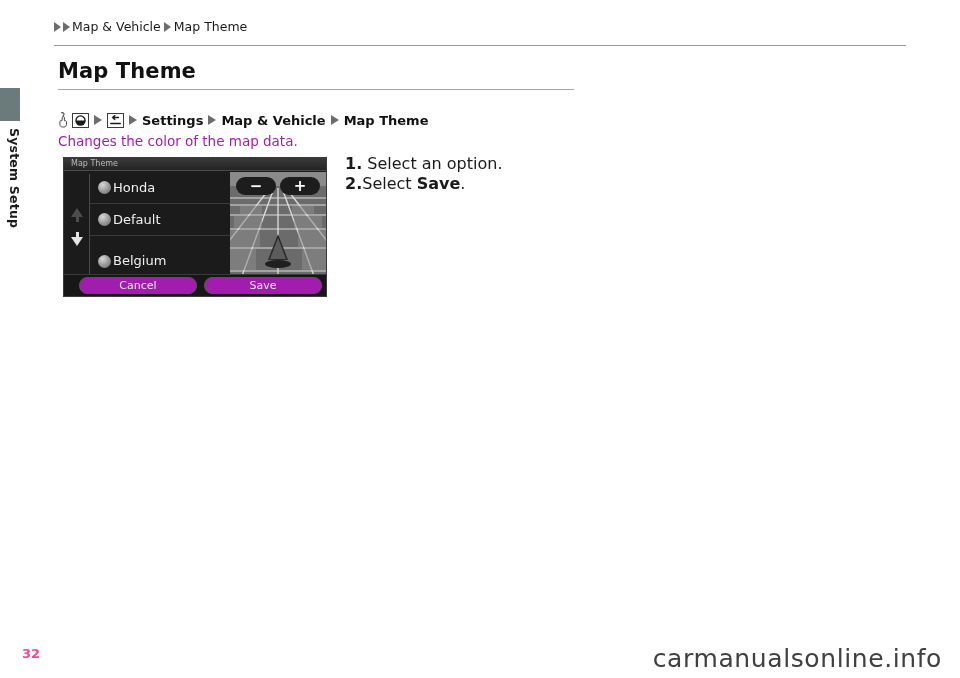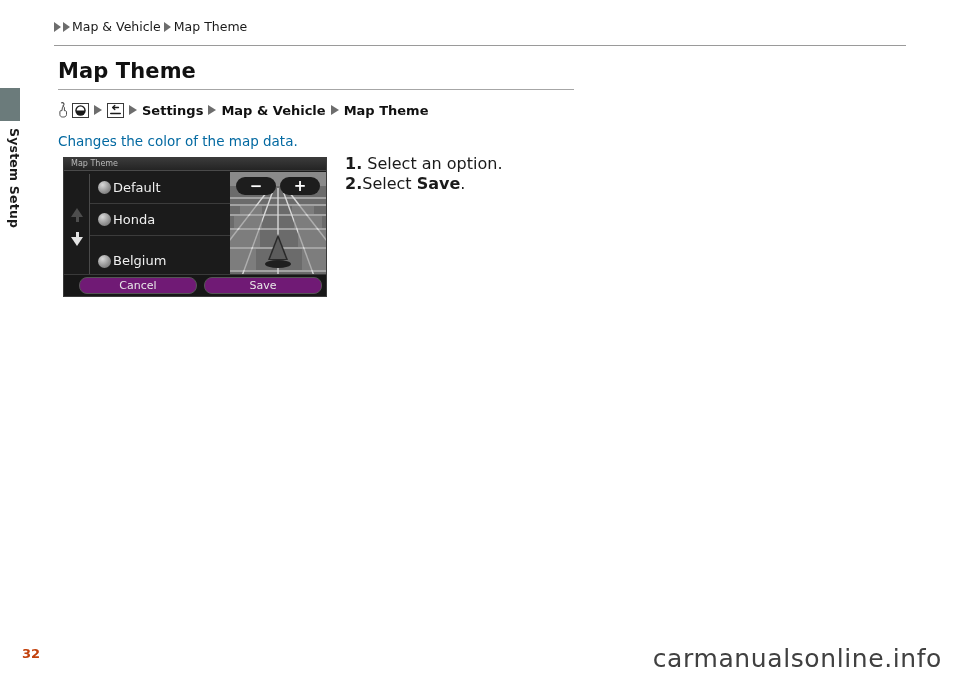--- a/index.html
+++ b/index.html
@@ -88,21 +88,21 @@
     top: 89px;
     width: 516px;
     height: 1px;
     background: #a6a6a6;
   }
 
   
   .nav-path {
     position: absolute;
     left: 58px;
-    top: 102px;
+    top: 112px;
     display: flex;
     align-items: center;
     font-size: 13px;
     font-weight: bold;
     color: #111111;
     white-space: nowrap;
   }
   .nav-path .ptri {
     display: inline-block;
     width: 0;
@@ -114,21 +114,21 @@
   }
   .icon-finger { margin-right: 4px; display:inline-flex; align-items:center; }
   .icon-box { display:inline-flex; align-items:center; }
 
   
   .desc {
     position: absolute;
     left: 58px;
     top: 133px;
     font-size: 13.5px;
-    color: #0369a1;
+    color: #a21caf;
   }
 
   
   .steps {
     position: absolute;
     left: 345px;
     top: 154px;
     font-size: 16px;
     color: #1a1a1a;
     line-height: 20px;
@@ -288,41 +288,41 @@
     width: 100%;
     height: 22px;
     background: #171717;
     border-top: 1px solid #3a3a3a;
     box-sizing: border-box;
   }
   .dev-btn {
     position: absolute;
     top: 2px;
     height: 17px;
-    background: #701a75;
+    background: #a21caf;
     border: 1px solid #555555;
     border-radius: 8px;
     color: #e8e8e8;
     font-size: 11px;
     display: flex;
     align-items: center;
     justify-content: center;
     box-sizing: border-box;
   }
   .btn-cancel { left: 15px; width: 118px; }
   .btn-save { left: 140px; width: 118px; }
 
   
   .page-num {
     position: absolute;
     left: 22px;
     top: 646px;
     font-size: 13px;
     font-weight: bold;
-    color: #c2410c;
+    color: #ec4899;
   }
   .watermark {
     position: absolute;
     right: 18px;
     top: 644px;
     font-size: 25px;
     color: #404040;
     letter-spacing: 0.6px;
     font-family: "DejaVu Sans", "Liberation Sans", sans-serif;
   }
@@ -399,25 +399,25 @@
       <div class="arrow-up"></div>
       <div class="arrow-up-stem"></div>
       <div class="arrow-dn"></div>
       <div class="arrow-dn-stem"></div>
     </div>
     <div class="vline"></div>
 
     <div class="opt-list">
       <div class="opt-row">
         <span class="radio"></span>
-        <span class="opt-label">Default</span>
+        <span class="opt-label">Honda</span>
       </div>
       <div class="opt-row">
         <span class="radio"></span>
-        <span class="opt-label">Honda</span>
+        <span class="opt-label">Default</span>
       </div>
       <div class="opt-row">
         <span class="radio"></span>
         <span class="opt-label">Belgium</span>
       </div>
     </div>
 
     <div class="map-prev">
       <div class="sky"></div>
       <svg class="map-grid" viewBox="0 0 96 104" preserveAspectRatio="none">

